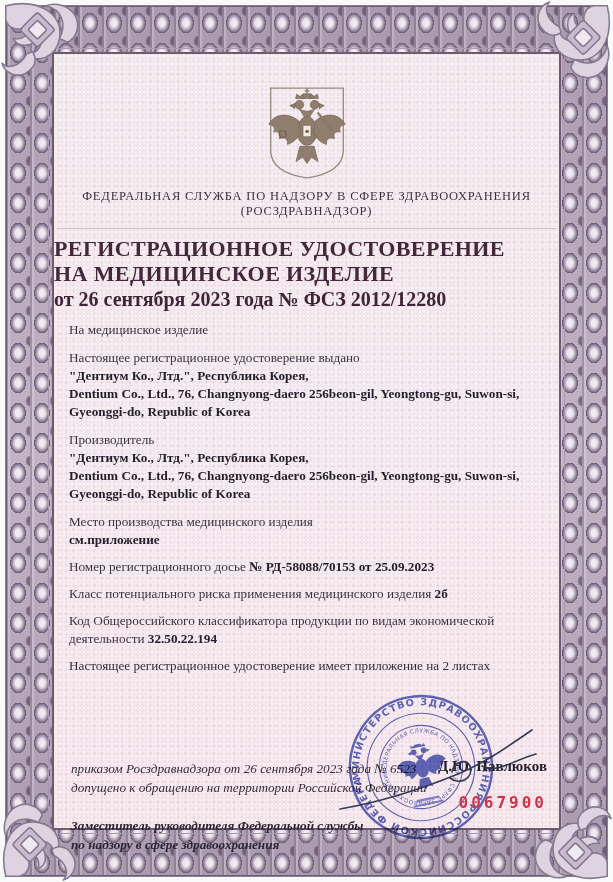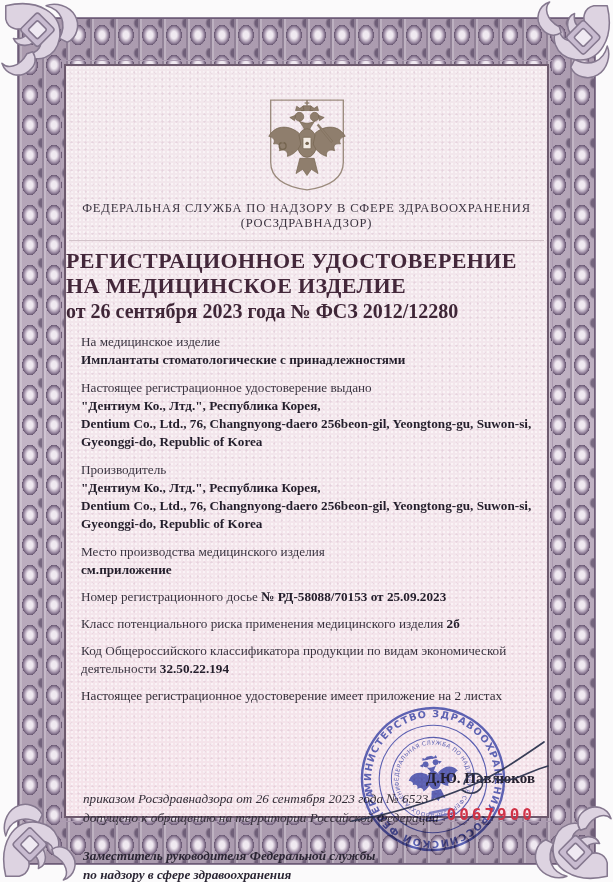--- a/index.html
+++ b/index.html
@@ -1,18 +1,18 @@
 <!DOCTYPE html>
 <html><head>
 <meta charset="utf-8">
 <style>
   html,body{margin:0;padding:0;background:#e9e6ea;}
   .page{
     position:relative;width:613px;height:882px;box-sizing:border-box;
-    background:#fbfafb;padding:18px;overflow:hidden;
+    background:#fbfafb;padding:6px;overflow:hidden;
     font-family:"Liberation Serif","DejaVu Serif",serif;
   }
   
   .band{
     position:relative;width:100%;height:100%;box-sizing:border-box;padding:46px;
     background-color:#b3a4b6;
     background-image:
       radial-gradient(10px 13px at 12px 17px, #f0eaf1 0%, #efe8f0 28%, #c7bacb 45%, #97869f 62%, #675671 78%, rgba(0,0,0,0) 80%),
       radial-gradient(7px 9px at 24px 5px, rgba(60,45,75,.55) 0%, rgba(60,45,75,.55) 40%, rgba(0,0,0,0) 70%),
       repeating-linear-gradient(90deg, rgba(52,38,66,.22) 0 2px, rgba(255,255,255,.22) 2px 4px, rgba(0,0,0,0) 4px 24px),
@@ -142,21 +142,20 @@
       <div class="titleblock">
         <div class="title-line">РЕГИСТРАЦИОННОЕ УДОСТОВЕРЕНИЕ</div>
         <div class="title-line">НА МЕДИЦИНСКОЕ ИЗДЕЛИЕ</div>
         <div class="date-line">от  26 сентября 2023 года  №   ФСЗ 2012/12280</div>
       </div>
 
       <div class="fields">
 
         <div class="grp">
           <div class="lbl">На медицинское изделие</div>
-          <div><b>Имплантаты стоматологические с принадлежностями</b></div>
         </div>
 
         <div class="grp">
           <div class="lbl">Настоящее регистрационное удостоверение выдано</div>
           <div><b>"Дентиум Ко., Лтд.", Республика Корея,</b></div>
           <div><b>Dentium Co., Ltd., 76, Changnyong-daero 256beon-gil, Yeongtong-gu, Suwon-si,</b></div>
           <div><b>Gyeonggi-do, Republic of Korea</b></div>
         </div>
 
         <div class="grp">

